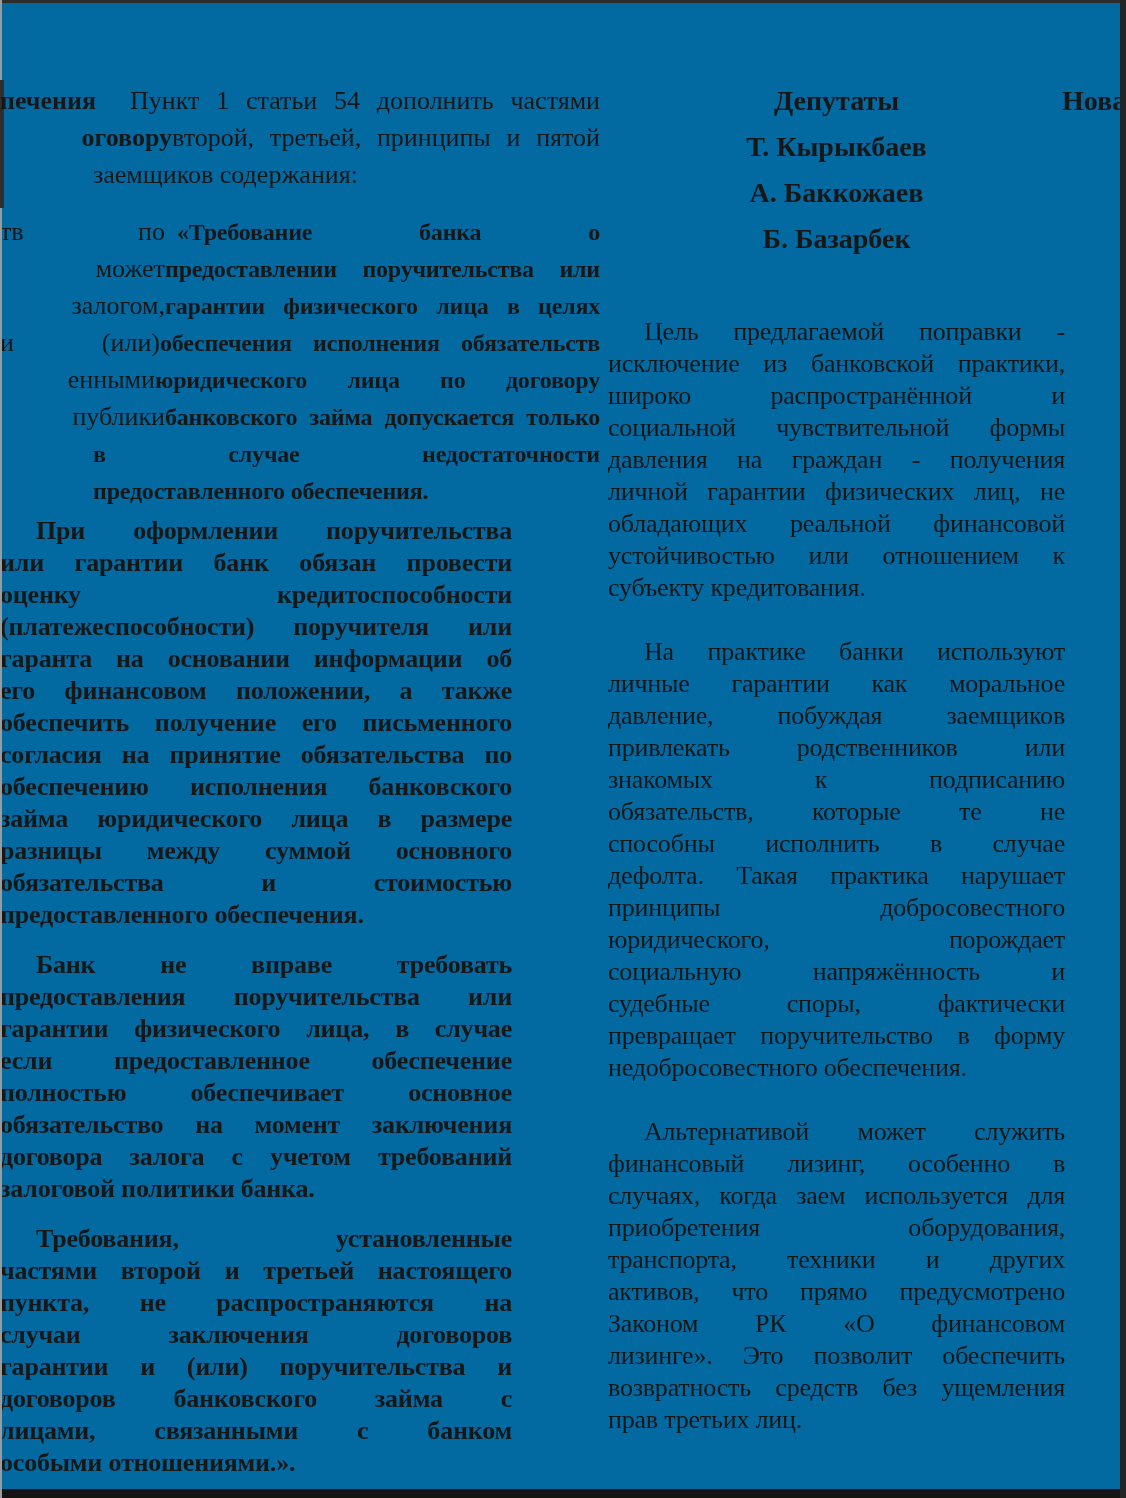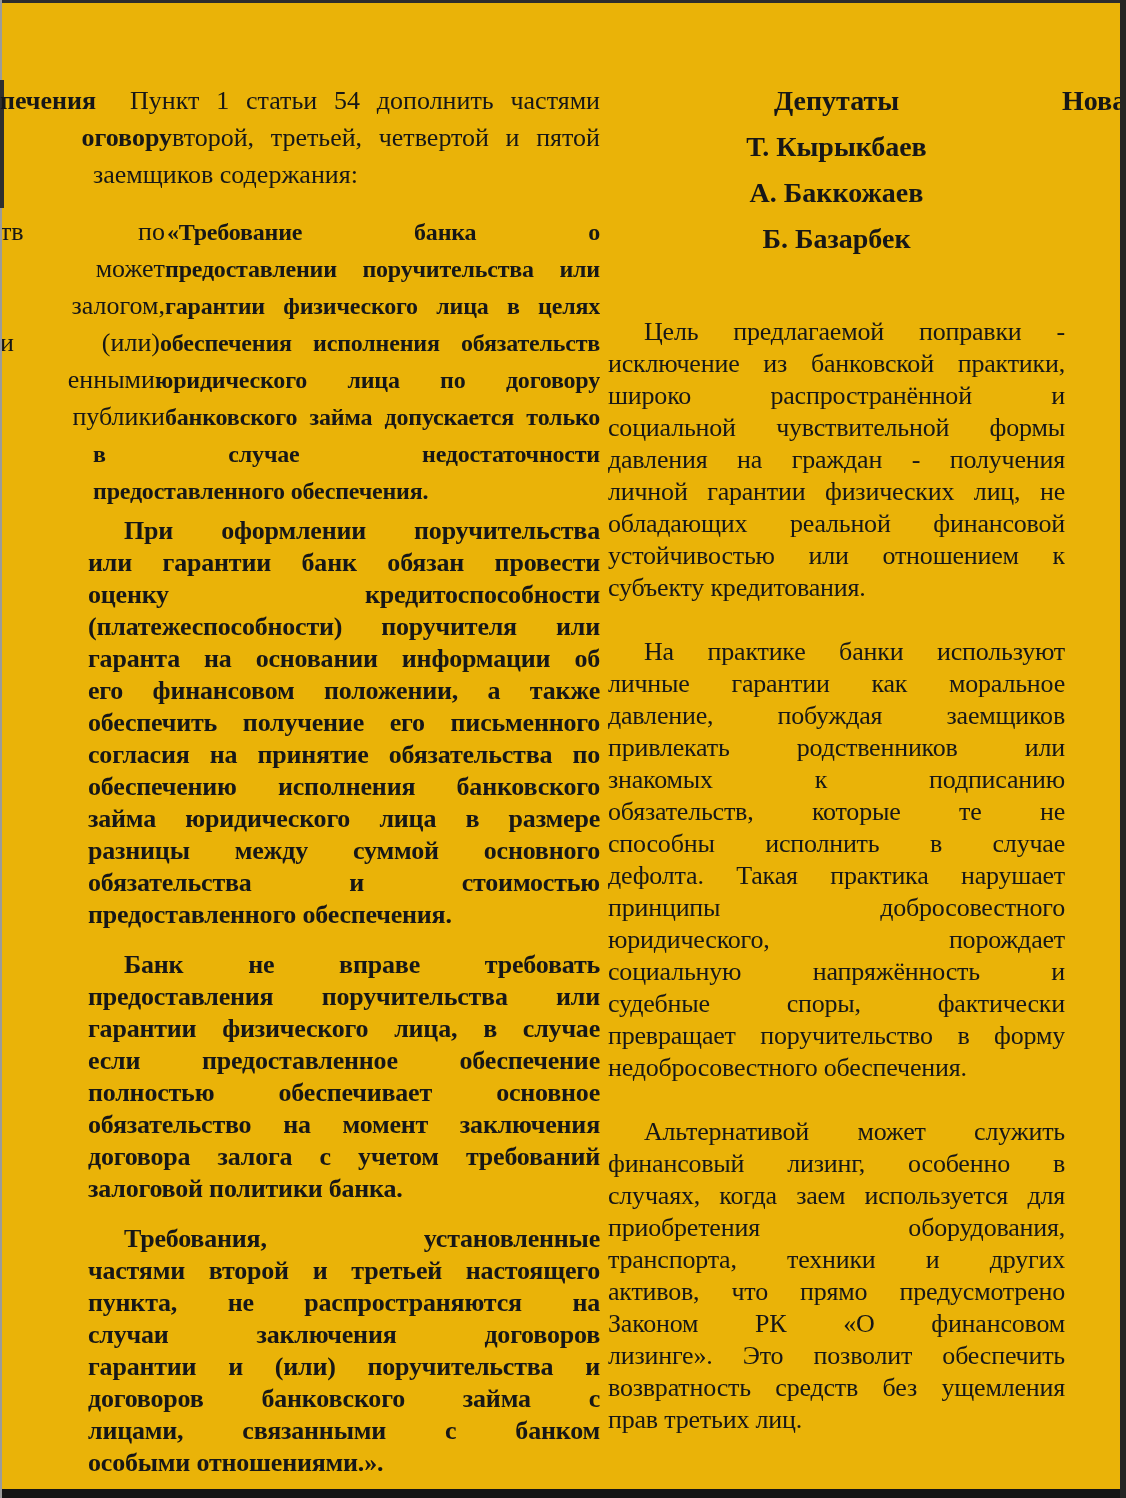--- a/index.html
+++ b/index.html
@@ -1,17 +1,17 @@
 <!DOCTYPE html>
 <html><head>
 <meta charset="utf-8">
 <style>
   html,body{margin:0;padding:0;background:#e8e8e8;}
   .page{
-    position:relative;width:1126px;height:1498px;background:#eab308;
+    position:relative;width:1126px;height:1498px;background:#0369a1;
     overflow:hidden;font-family:"Liberation Serif","DejaVu Serif",serif;
     color:#171717;
   }
   
   .b{position:absolute;z-index:6;}
   .btop{left:0;top:0;width:1126px;height:3px;background:#2d2d2d;}
   .bbottom{left:0;top:1489px;width:1126px;height:9px;background:#141414;}
   .bright{left:1120px;top:0;width:6px;height:1498px;background:#242424;}
   .bleft{left:0;top:0;width:2px;height:1498px;background:#9b9b9b;}
   .bleftseg{left:0;top:80px;width:4px;height:128px;background:#2f2f2f;}
@@ -25,21 +25,21 @@
   .tl .fr.left{text-align:left;}
   .tl .fr.abut{text-align:right;}
   .tl .fr.spread{text-align:justify;text-align-last:justify;}
   .tl .mn{position:absolute;top:0;right:0;text-align:justify;text-align-last:justify;overflow:hidden;}
   .tl .mn.noj{text-align:left;text-align-last:left;}
   .tl .b, .bold{font-weight:bold;}
   .tl .mn.b{font-size:24px;letter-spacing:-0.2px;}
   .prov{margin-top:20px;}
 
   
-  .paras{margin-left:88px;width:512px;margin-top:4px;}
+  .paras{width:512px;margin-top:4px;}
   .para{margin:0;}
   .para + .para{margin-top:18px;}
   .pl,.rl{position:relative;height:32px;font-size:26px;line-height:31px;
     text-align:justify;text-align-last:justify;overflow:hidden;letter-spacing:-0.2px;}
   .pl{font-weight:bold;}
   .pl.first,.rl.first{padding-left:36px;}
   .pl.last,.rl.last{text-align:left;text-align-last:left;}
 
   
   .sig-title,.sig-name{text-align:center;font-weight:bold;font-size:28px;line-height:34px;}
@@ -60,30 +60,30 @@
   <div class="b bleftseg"></div>
 
   <div class="leftcol">
     <div id="introLines">
         <div class="tl">
           <span class="fr left b" style="width: 130px;">печения</span>
           <span class="mn" style="left: 130px;">Пункт 1 статьи 54 дополнить частями</span>
         </div>
         <div class="tl">
           <span class="fr abut b" style="width: 172px;">оговору</span>
-          <span class="mn" style="left: 172px;">второй, третьей, четвертой и пятой</span>
+          <span class="mn" style="left: 172px;">второй, третьей, принципы и пятой</span>
         </div>
         <div class="tl">
           <span class="mn noj" style="left: 93px;">заемщиков содержания:</span>
         </div>
       </div>
     <div id="provLines" class="prov">
         <div class="tl">
           <span class="fr spread" style="width: 165px;">тв по</span>
-          <span class="mn b" style="left: 167px;">«Требование банка о</span>
+          <span class="mn b" style="left: 177px;">«Требование банка о</span>
         </div>
         <div class="tl">
           <span class="fr abut" style="width: 165px;">может</span>
           <span class="mn b" style="left: 165px;">предоставлении поручительства или</span>
         </div>
         <div class="tl">
           <span class="fr abut" style="width: 165px;">залогом,</span>
           <span class="mn b" style="left: 165px;">гарантии физического лица в целях</span>
         </div>
         <div class="tl">

